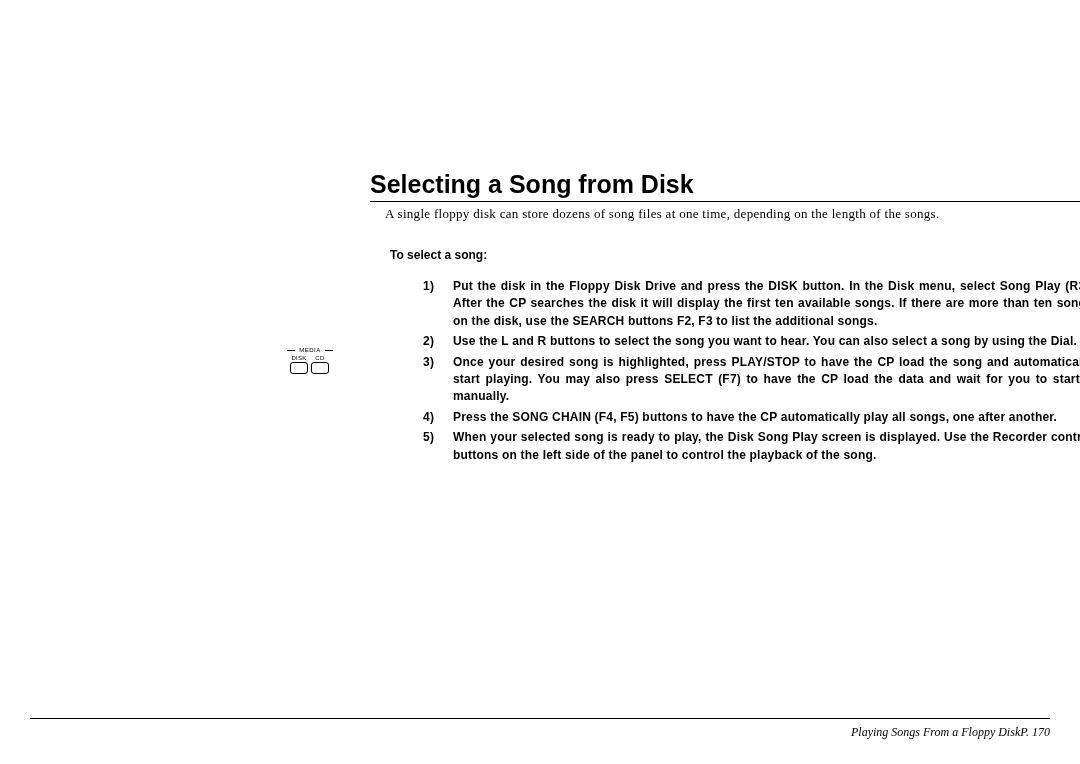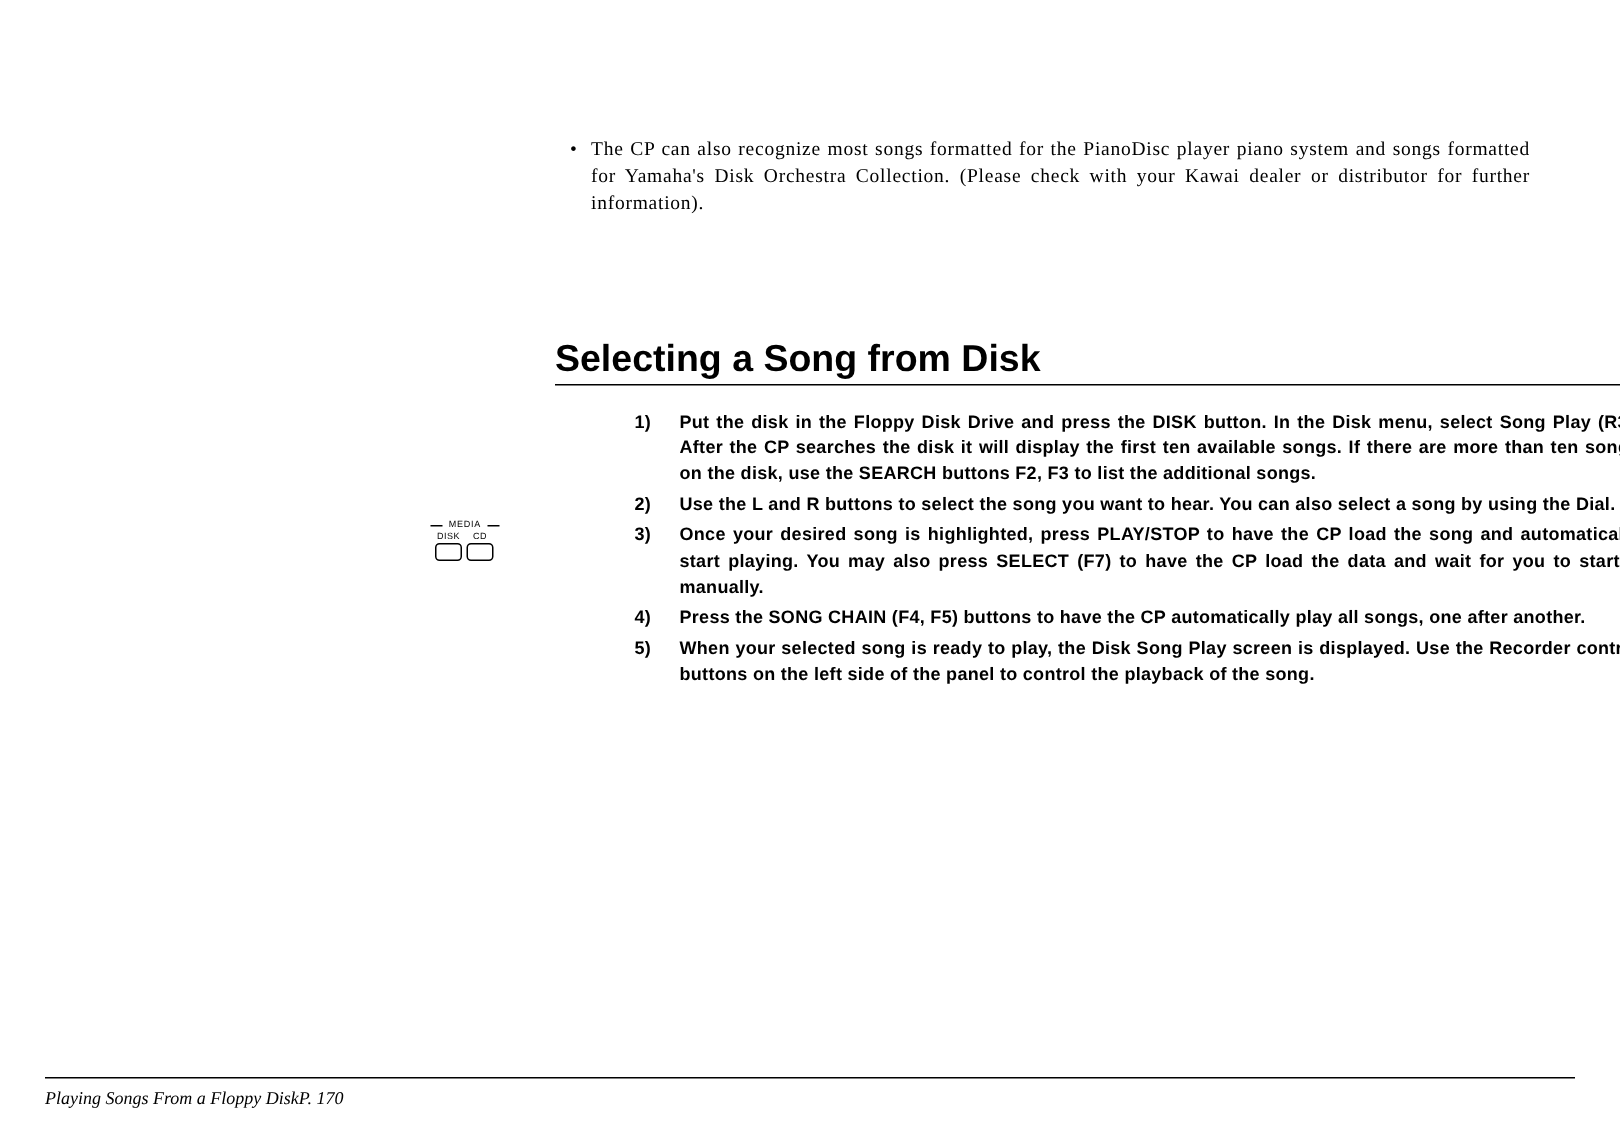--- a/index.html
+++ b/index.html
@@ -131,36 +131,37 @@
     margin-top: 1px;
   }
   .footer {
     position: absolute;
     bottom: 24px;
     left: 30px;
     right: 30px;
     border-top: 1px solid #000;
     padding-top: 6px;
     display: flex;
-    justify-content: flex-start;
+    justify-content: flex-end;
     font-style: italic;
     font-size: 12px;
     font-family: Georgia, 'Times New Roman', serif;
   }
 </style>
 </head>
 <body>
 
 <div class="page">
 
-  <div class="intro-note">The CP can also recognize most songs formatted for the PianoDisc player piano system and songs formatted for Yamaha's Disk Orchestra Collection. (Please check with your Kawai dealer or distributor for further information).</div>
 
   <div class="heading">Selecting a Song from Disk</div>
 
+  <div class="subdesc">A single floppy disk can store dozens of song files at one time, depending on the length of the songs.</div>
 
+  <div class="subtitle">To select a song:</div>
 
   <div class="steps">
     <ol>
       <li>Put the disk in the Floppy Disk Drive and press the DISK button.  In the Disk menu, select Song Play (R3).  After the CP searches the disk it will display the first ten available songs.  If there are more than ten songs on the disk, use the SEARCH buttons F2, F3 to list the additional songs.</li>
       <li>Use the L and R buttons to select the song you want to hear.  You can also select a song by using the Dial.</li>
       <li>Once your desired song is highlighted, press PLAY/STOP to have the CP load the song and automatically start playing.  You may also press SELECT (F7) to have the CP load the data and wait for you to start it manually.</li>
       <li>Press the SONG CHAIN (F4, F5) buttons to have the CP automatically play all songs, one after another.</li>
       <li>When your selected song is ready to play, the Disk Song Play screen is displayed.  Use the Recorder control buttons on the left side of the panel to control the playback of the song.</li>
     </ol>
   </div>

